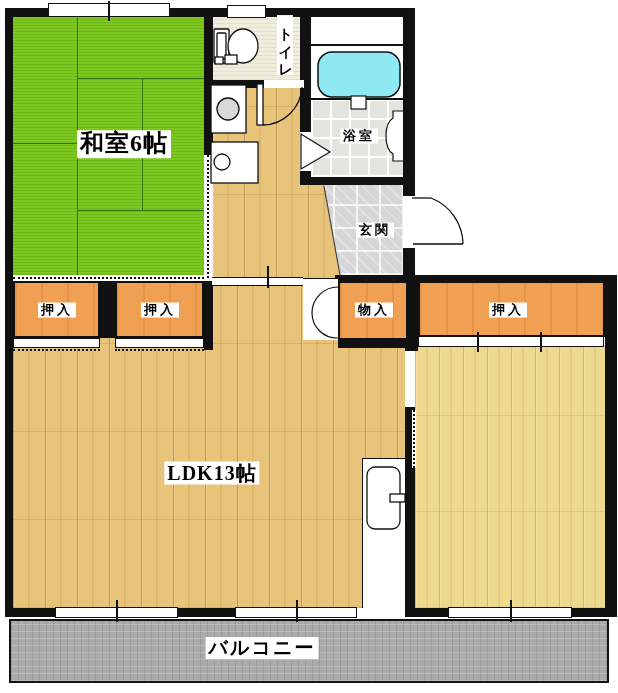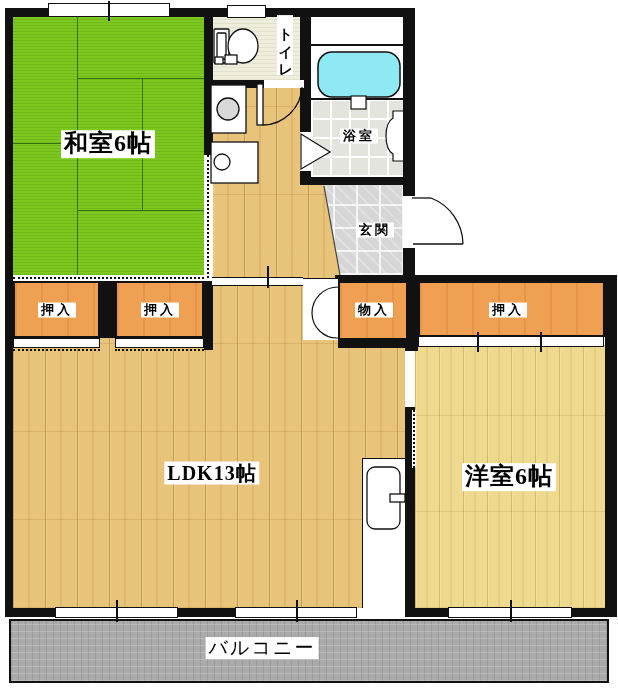--- a/index.html
+++ b/index.html
@@ -42,23 +42,23 @@
   .balcony{background-color:#aaa;
     background-image:
       repeating-linear-gradient(0deg,rgba(255,255,255,.20) 0 1px,transparent 1px 7px),
       repeating-linear-gradient(90deg,rgba(90,90,90,.20) 0 1px,transparent 1px 7px);
     border:2px solid #111;box-sizing:border-box;z-index:12;}
   .closet{position:absolute;background:#f0a053;border:2px solid #111;box-sizing:border-box;z-index:20;
     background-image:repeating-linear-gradient(90deg,rgba(200,110,30,.25) 0 2px,transparent 2px 26px);}
   .label{position:absolute;background:#fff;color:#000;white-space:nowrap;z-index:60;
          transform:translate(-50%,-50%);padding:0 3px;line-height:1.15;}
   .lab-lg{font-size:20px;font-weight:600;letter-spacing:1px;}
-  .lab-md{font-size:24px;font-weight:600;letter-spacing:1px;}
+  .lab-md{font-size:24px;font-weight:600;letter-spacing:1px;margin-left:16px;}
   .lab-sm{font-size:13px;font-weight:600;letter-spacing:3px;}
-  .lab-balcony{font-size:19px;font-weight:400;letter-spacing:2px;}
+  .lab-balcony{font-size:19px;font-weight:700;letter-spacing:2px;}
   .lab-vert{writing-mode:vertical-rl;text-orientation:upright;font-size:14px;font-weight:600;
             letter-spacing:2px;padding:3px 0;}
   svg.overlay{position:absolute;left:0;top:0;z-index:50;pointer-events:none;}
 </style>
 </head>
 <body>
 
 <div id="stage">
 
   <div class="room tatami" style="left:13px;top:17px;width:191px;height:261px;">
@@ -202,16 +202,15 @@
 
   <div class="label lab-md" style="left:108px;top:144px;">和室6帖</div>
   <div class="label lab-vert" style="left:285px;top:45px;">トイレ</div>
   <div class="label lab-sm" style="left:359px;top:136px;">浴室</div>
   <div class="label lab-sm" style="left:375px;top:230px;">玄関</div>
   <div class="label lab-sm" style="left:57px;top:310px;">押入</div>
   <div class="label lab-sm" style="left:160px;top:310px;">押入</div>
   <div class="label lab-sm" style="left:374px;top:310px;">物入</div>
   <div class="label lab-sm" style="left:508px;top:310px;">押入</div>
   <div class="label lab-lg" style="left:212px;top:473px;">LDK13帖</div>
-  <div class="label lab-md" style="left:509px;top:477px;">洋室6帖</div>
   <div class="label lab-balcony" style="left:262px;top:648px;">バルコニー</div>
 
 </div>
 
 </body></html>

